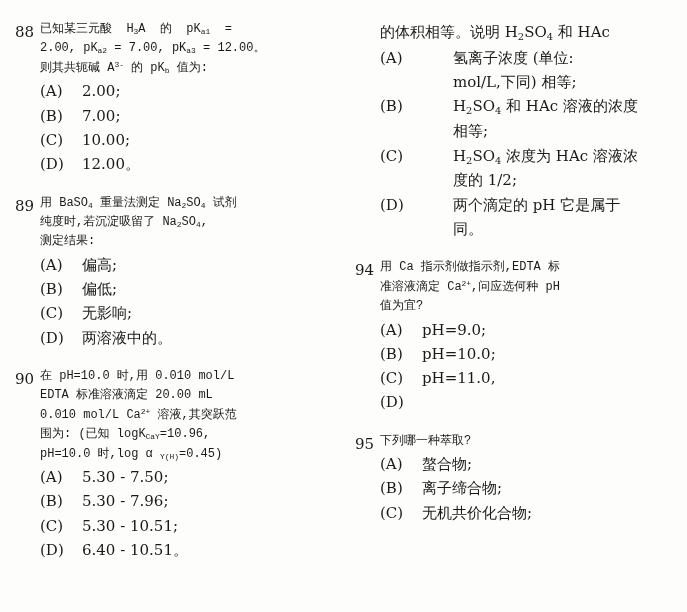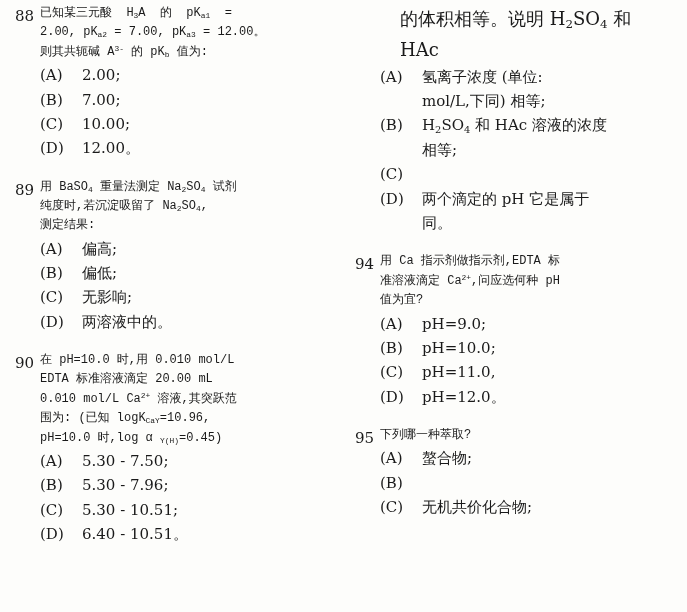--- a/index.html
+++ b/index.html
@@ -12,21 +12,21 @@
     background: #fdfdfb;
     font-family: "DejaVu Serif", "Liberation Serif", serif;
     color: #1a1a1a;
     overflow: hidden;
   }
   .page {
     position: relative;
     width: 587px;
     height: 612px;
     box-sizing: border-box;
-    padding: 4px 10px 0 10px;
+    padding: 20px 10px 0 10px;
   }
   .columns {
     display: flex;
     flex-direction: row;
     gap: 18px;
     height: 100%;
   }
   .col {
     width: 322px;
     flex: 0 0 322px;
@@ -67,25 +67,25 @@
   }
   .opt-label {
     flex: 0 0 42px;
     white-space: nowrap;
   }
   .opt-text {
     flex: 1 1 auto;
   }
   .opt-text .ln {
     display: block;
+    margin-left: 31px;
   }
   .contblock {
-    font-size: 18px;
-    line-height: 1.62;
-    margin-left: 20px;
+    font-size: 15px;
+    line-height: 1.62;
   }
   .contblock .ln {
     display: block;
   }
   sub {
     font-size: 0.66em;
     vertical-align: -0.28em;
   }
   sup {
     font-size: 0.66em;
@@ -212,20 +212,24 @@
             </div>
             <div class="opt">
               <span class="opt-label">(B)</span>
               <span class="opt-text">
                 <span class="ln">H<sub>2</sub>SO<sub>4</sub> 和 HAc 溶液的浓度</span>
                 <span class="ln">相等;</span>
               </span>
             </div>
             <div class="opt">
               <span class="opt-label">(C)</span>
+              <span class="opt-text">
+                <span class="ln">H<sub>2</sub>SO<sub>4</sub> 浓度为 HAc 溶液浓</span>
+                <span class="ln">度的 1/2;</span>
+              </span>
             </div>
             <div class="opt">
               <span class="opt-label">(D)</span>
               <span class="opt-text">
                 <span class="ln">两个滴定的 pH 它是属于</span>
                 <span class="ln">同。</span>
               </span>
             </div>
           </div>
         </div>
@@ -247,39 +251,39 @@
             <div class="opt">
               <span class="opt-label">(B)</span>
               <span class="opt-text">pH=10.0;</span>
             </div>
             <div class="opt">
               <span class="opt-label">(C)</span>
               <span class="opt-text">pH=11.0,</span>
             </div>
             <div class="opt">
               <span class="opt-label">(D)</span>
-              <span class="opt-text">pH=12.0。</span>
             </div>
           </div>
         </div>
       </div>
 
       <div class="qblock">
         <div class="qnum">95</div>
         <div class="qbody">
           <div class="stem">
             <span class="ln">下列哪一种萃取?</span>
           </div>
           <div class="opts">
             <div class="opt">
               <span class="opt-label">(A)</span>
               <span class="opt-text">螯合物;</span>
             </div>
             <div class="opt">
               <span class="opt-label">(B)</span>
+              <span class="opt-text">离子缔合物;</span>
             </div>
             <div class="opt">
               <span class="opt-label">(C)</span>
               <span class="opt-text">无机共价化合物;</span>
             </div>
           </div>
         </div>
       </div>
 
     </div>

